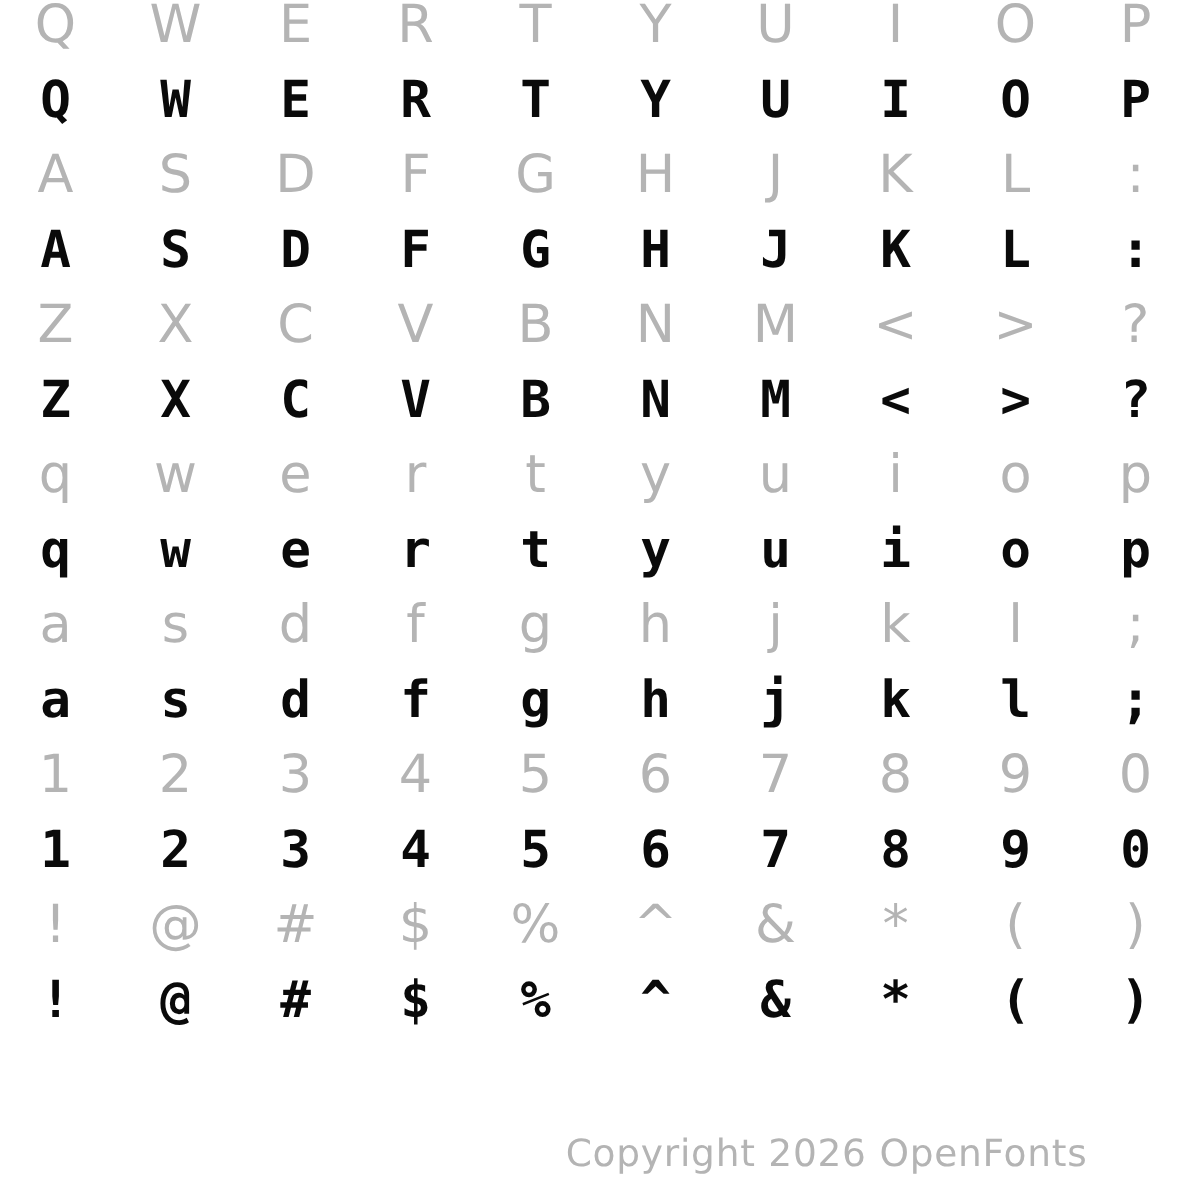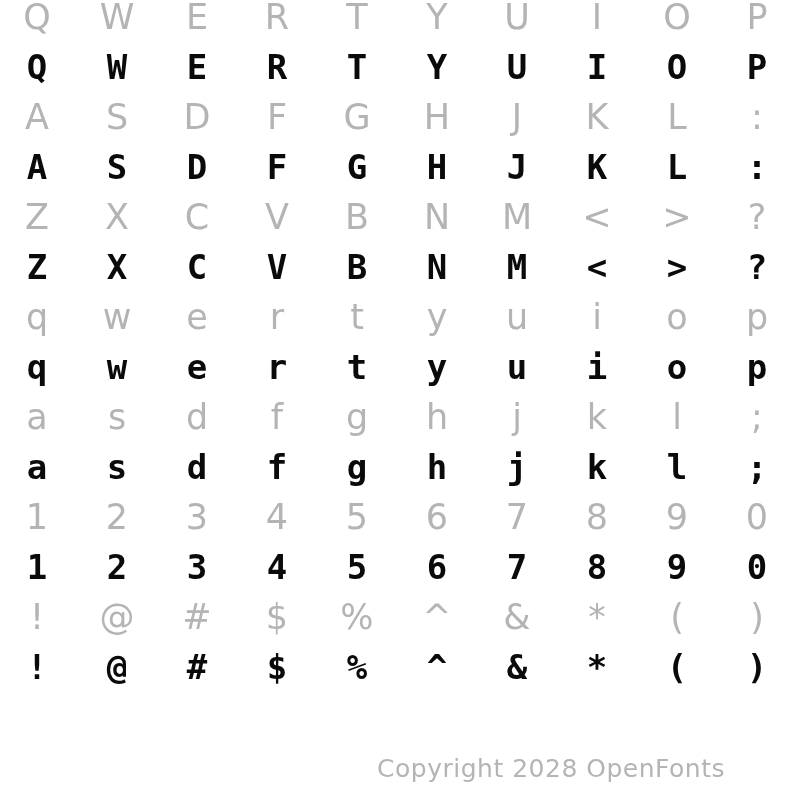--- a/index.html
+++ b/index.html
@@ -66,13 +66,13 @@
     <div class="row preview"><span class="cell">Z</span><span class="cell">X</span><span class="cell">C</span><span class="cell">V</span><span class="cell">B</span><span class="cell">N</span><span class="cell">M</span><span class="cell">&lt;</span><span class="cell">&gt;</span><span class="cell">?</span></div>
     <div class="row reference"><span class="cell">q</span><span class="cell">w</span><span class="cell">e</span><span class="cell">r</span><span class="cell">t</span><span class="cell">y</span><span class="cell">u</span><span class="cell">i</span><span class="cell">o</span><span class="cell">p</span></div>
     <div class="row preview"><span class="cell">q</span><span class="cell">w</span><span class="cell">e</span><span class="cell">r</span><span class="cell">t</span><span class="cell">y</span><span class="cell">u</span><span class="cell">i</span><span class="cell">o</span><span class="cell">p</span></div>
     <div class="row reference"><span class="cell">a</span><span class="cell">s</span><span class="cell">d</span><span class="cell">f</span><span class="cell">g</span><span class="cell">h</span><span class="cell">j</span><span class="cell">k</span><span class="cell">l</span><span class="cell">;</span></div>
     <div class="row preview"><span class="cell">a</span><span class="cell">s</span><span class="cell">d</span><span class="cell">f</span><span class="cell">g</span><span class="cell">h</span><span class="cell">j</span><span class="cell">k</span><span class="cell">l</span><span class="cell">;</span></div>
     <div class="row reference"><span class="cell">1</span><span class="cell">2</span><span class="cell">3</span><span class="cell">4</span><span class="cell">5</span><span class="cell">6</span><span class="cell">7</span><span class="cell">8</span><span class="cell">9</span><span class="cell">0</span></div>
     <div class="row preview"><span class="cell">1</span><span class="cell">2</span><span class="cell">3</span><span class="cell">4</span><span class="cell">5</span><span class="cell">6</span><span class="cell">7</span><span class="cell">8</span><span class="cell">9</span><span class="cell">0</span></div>
     <div class="row reference"><span class="cell">!</span><span class="cell">@</span><span class="cell">#</span><span class="cell">$</span><span class="cell">%</span><span class="cell">^</span><span class="cell">&amp;</span><span class="cell">*</span><span class="cell">(</span><span class="cell">)</span></div>
     <div class="row preview"><span class="cell">!</span><span class="cell">@</span><span class="cell">#</span><span class="cell">$</span><span class="cell">%</span><span class="cell">^</span><span class="cell">&amp;</span><span class="cell">*</span><span class="cell">(</span><span class="cell">)</span></div>
   </div>
-<div class="footer">Copyright 2028 OpenFonts</div>
+<div class="footer">Copyright 2026 OpenFonts</div>
 
 </body></html>

